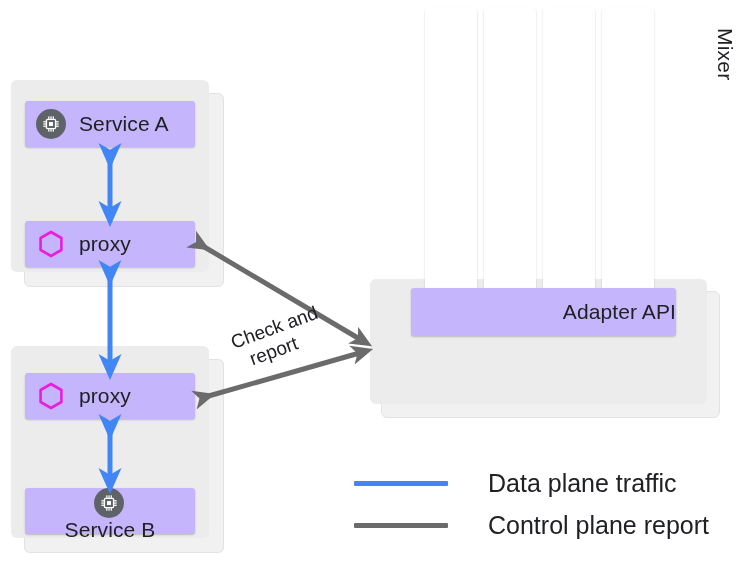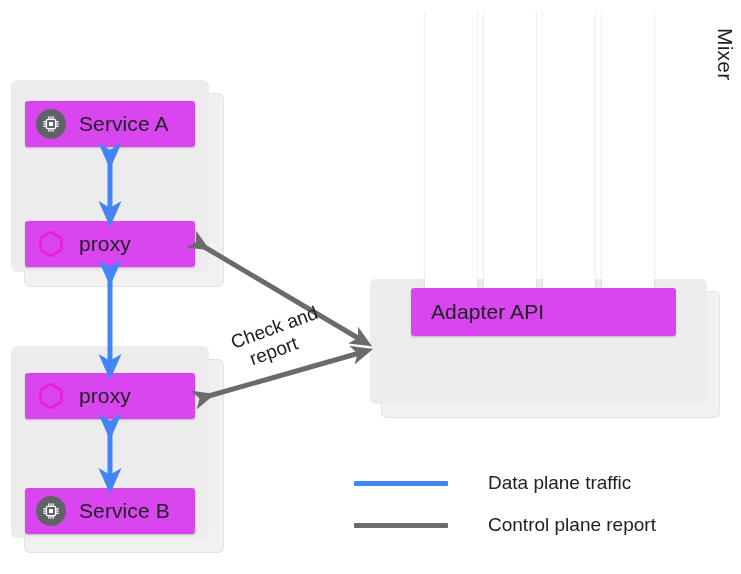--- a/index.html
+++ b/index.html
@@ -35,21 +35,21 @@
     background: #f1f1f1;
     border: 1px solid #e2e2e2;
     border-radius: 6px;
     z-index: 0;
   }
   .pod-main { z-index: 2; }
 
   
   .node {
     position: absolute;
-    background: #d946ef;
+    background: #c4b5fd;
     border-radius: 3px;
     box-shadow: 0 1px 2px rgba(0,0,0,0.22);
     display: flex;
     align-items: center;
     z-index: 5;
     box-sizing: border-box;
   }
   .node-label {
     font-size: 21px;
     color: #202124;
@@ -131,39 +131,40 @@
     z-index: 6;
     writing-mode: vertical-rl;
     text-orientation: mixed;
     letter-spacing: 0.2px;
   }
   #adapter-api {
     position: absolute;
     left: 411px; top: 288px;
     width: 265px; height: 48px;
     z-index: 6;
+    justify-content: flex-end;
   }
   #adapter-api .node-label { margin-left: 20px; }
 
   
   #legend { position: absolute; left: 354px; top: 462px; z-index: 8; }
   .legend-row {
     display: flex;
     align-items: center;
     height: 42px;
   }
   .legend-swatch {
     width: 94px;
     height: 5px;
     flex: 0 0 94px;
     border-radius: 1px;
   }
   .legend-text {
     margin-left: 40px;
-    font-size: 19px;
+    font-size: 25px;
     color: #202124;
     white-space: nowrap;
   }
 
   
   #check-label {
     position: absolute;
     left: 228px;
     top: 333px;
     width: 110px;
@@ -232,21 +233,21 @@
 
   <div class="node" style="left:25px; top:373px; width:170px; height:46px;">
     <span class="hex-icon">
       <svg width="26" height="28" viewBox="0 0 26 28" aria-hidden="true">
         <polygon points="13,2 23.4,8 23.4,20 13,26 2.6,20 2.6,8" fill="none" stroke="#E91EE0" stroke-width="2.6" stroke-linejoin="round"></polygon>
       </svg>
     </span>
     <span class="node-label">proxy</span>
   </div>
 
-  <div class="node" style="left:25px; top:488px; width:170px; height:46px;">
+  <div class="node" style="left:25px; top:488px; width:170px; height:46px;flex-direction:column;">
     <span class="svc-icon">
       <svg width="20" height="20" viewBox="0 0 24 24" aria-hidden="true">
         <g fill="#ffffff">
           <rect x="6.5" y="6.5" width="11" height="11" rx="1.2" fill="none" stroke="#ffffff" stroke-width="1.6"></rect>
           <rect x="9.6" y="9.6" width="4.8" height="4.8" rx="0.6"></rect>
           <rect x="8.6" y="2.8" width="1.5" height="3.1"></rect>
           <rect x="11.3" y="2.8" width="1.5" height="3.1"></rect>
           <rect x="14.0" y="2.8" width="1.5" height="3.1"></rect>
           <rect x="8.6" y="18.1" width="1.5" height="3.1"></rect>
           <rect x="11.3" y="18.1" width="1.5" height="3.1"></rect>

